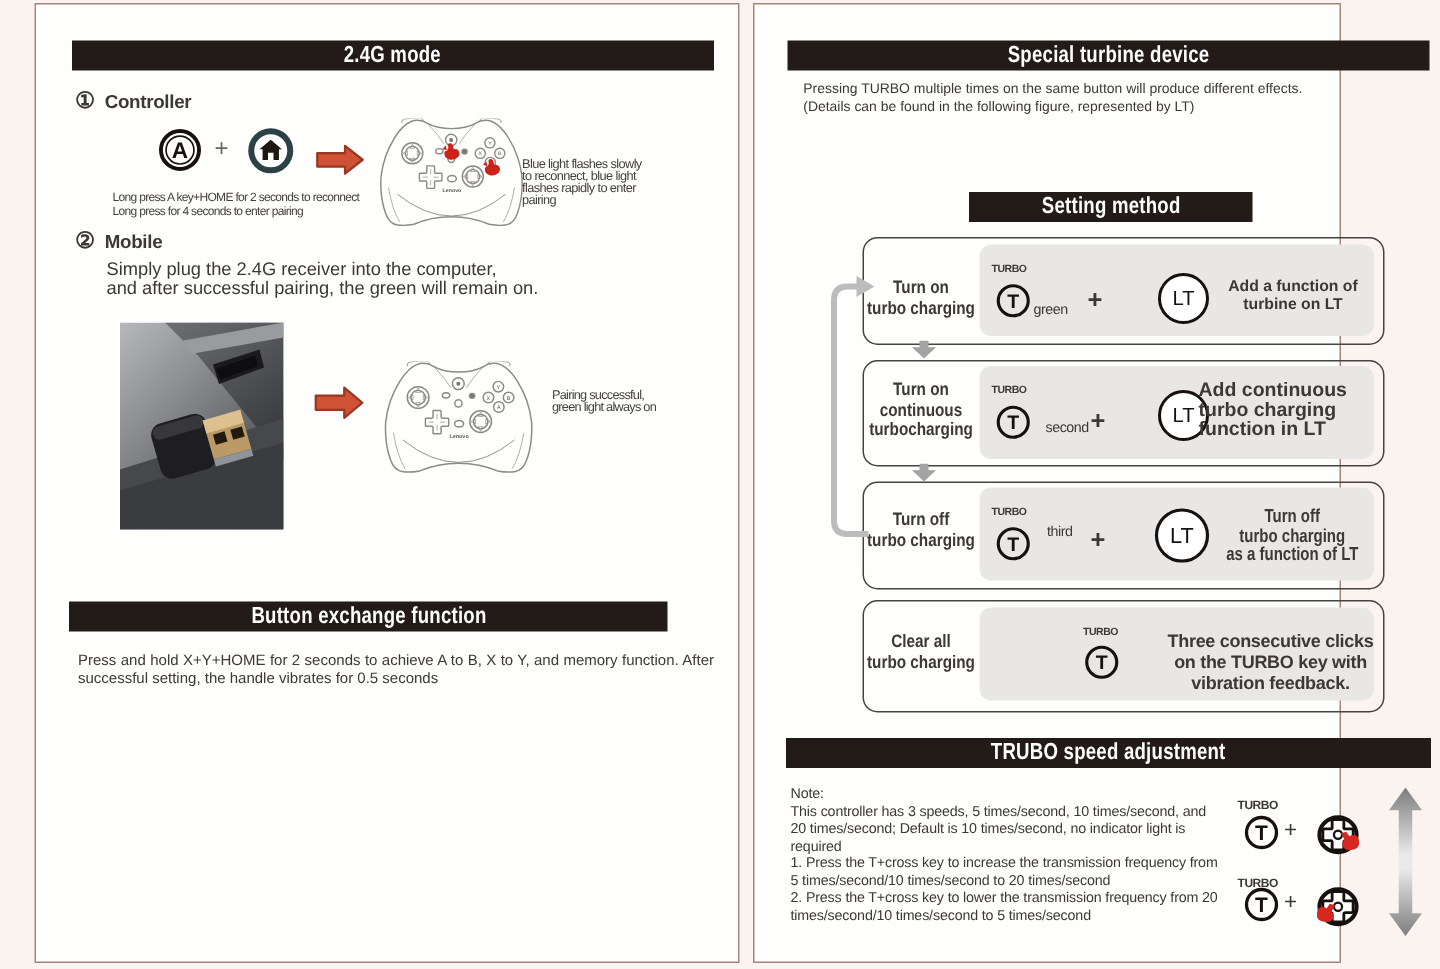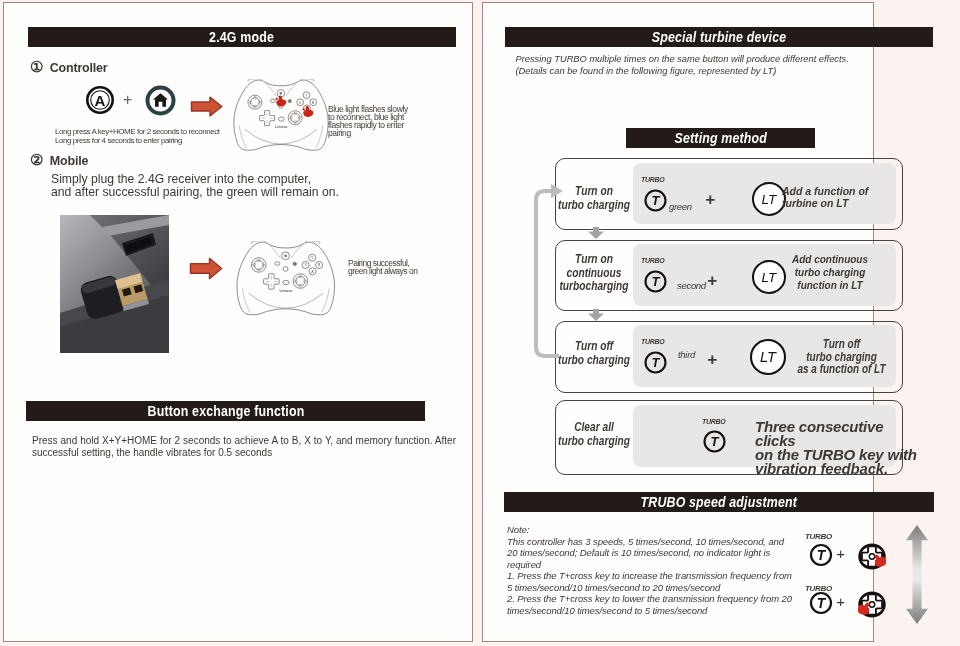--- a/index.html
+++ b/index.html
@@ -1,19 +1,19 @@
 <!DOCTYPE html>
 <html><head>
 <meta charset="utf-8">
 <style>
   html,body{margin:0;padding:0;}
   body{width:960px;height:646px;background:#faf3f0;font-family:"Liberation Sans",sans-serif;position:relative;overflow:hidden;}
-  .panel{position:absolute;top:2px;height:640px;background:#fefefd;border:1.4px solid #a5857c;box-sizing:border-box;}
+  .panel{position:absolute;top:2px;height:640px;background:#fefefd;border:1.4px solid #a5857c;box-sizing:border-box;margin-left:20px;}
   #pL{left:3px;width:470px;}
-  #pR{left:482px;width:392px;font-style:italic;}
+  #pR{left:482px;width:392px;}
   .abs{position:absolute;}
   .bar{position:absolute;background:#231b18;color:#fff;font-weight:bold;font-size:15.5px;text-align:center;line-height:20px;height:20px;}
   .bar span{display:inline-block;transform:scaleX(0.8);transform-origin:center;letter-spacing:0.2px;}
   .txt{position:absolute;color:#3d3834;}
 </style>
 </head>
 <body>
 
 <div class="panel" id="pL">
   <div class="bar" style="left:24px;top:24px;width:428px;"><span>2.4G mode</span></div>
@@ -119,54 +119,54 @@
   <svg class="abs" style="left:161px;top:186px;" width="23" height="23" viewBox="0 0 23 23">
       <circle cx="11.5" cy="11.5" r="10" fill="none" stroke="#16110e" stroke-width="2.1"></circle>
       <text x="11.5" y="16" font-size="13" font-weight="bold" fill="#16110e" text-anchor="middle" font-family="Liberation Sans">T</text>
     </svg>
   <div class="txt" style="left:186px;top:198px;font-size:9.5px;letter-spacing:-0.3px;">green</div>
   <div class="txt" style="left:222px;top:187px;font-size:17px;font-weight:bold;color:#3d3834;">+</div>
   <svg class="abs" style="left:268px;top:178px;" width="36" height="36" viewBox="0 0 36 36">
       <circle cx="18" cy="18" r="16" fill="#fff" stroke="#16110e" stroke-width="2"></circle>
       <text x="18" y="22.5" font-size="13.5" fill="#16110e" text-anchor="middle" font-family="Liberation Sans">LT</text>
     </svg>
-  <div class="txt" style="left:299px;top:182px;width:120px;font-size:10.5px;line-height:12px;font-weight:bold;">Add a function of turbine&nbsp;on&nbsp;LT</div>
+  <div class="txt" style="left:299px;top:182px;width:120px;font-size:10.5px;line-height:12px;font-weight:bold;text-align:center;">Add a function of turbine&nbsp;on&nbsp;LT</div>
 
   <div class="txt" style="left:158px;top:254px;font-size:7px;letter-spacing:-0.3px;font-weight:bold;">TURBO</div>
   <svg class="abs" style="left:161px;top:267px;" width="23" height="23" viewBox="0 0 23 23">
       <circle cx="11.5" cy="11.5" r="10" fill="none" stroke="#16110e" stroke-width="2.1"></circle>
       <text x="11.5" y="16" font-size="13" font-weight="bold" fill="#16110e" text-anchor="middle" font-family="Liberation Sans">T</text>
     </svg>
   <div class="txt" style="left:194px;top:277px;font-size:9.5px;letter-spacing:-0.3px;">second</div>
   <div class="txt" style="left:224px;top:268px;font-size:17px;font-weight:bold;">+</div>
   <svg class="abs" style="left:268px;top:256px;" width="36" height="36" viewBox="0 0 36 36">
       <circle cx="18" cy="18" r="16" fill="#fff" stroke="#16110e" stroke-width="2"></circle>
       <text x="18" y="22.5" font-size="13.5" fill="#16110e" text-anchor="middle" font-family="Liberation Sans">LT</text>
     </svg>
-  <div class="txt" style="left:284px;top:250px;width:126px;font-size:10px;line-height:13px;font-weight:bold;text-align:center;">Add continuous turbo&nbsp;charging function&nbsp;in&nbsp;LT</div>
+  <div class="txt" style="left:296px;top:250px;width:126px;font-size:13px;line-height:13px;font-weight:bold;text-align:left;">Add continuous turbo&nbsp;charging function&nbsp;in&nbsp;LT</div>
 
   <div class="txt" style="left:158px;top:335px;font-size:7px;letter-spacing:-0.3px;font-weight:bold;">TURBO</div>
   <svg class="abs" style="left:161px;top:348px;" width="23" height="23" viewBox="0 0 23 23">
       <circle cx="11.5" cy="11.5" r="10" fill="none" stroke="#16110e" stroke-width="2.1"></circle>
       <text x="11.5" y="16" font-size="13" font-weight="bold" fill="#16110e" text-anchor="middle" font-family="Liberation Sans">T</text>
     </svg>
   <div class="txt" style="left:195px;top:346px;font-size:9.5px;letter-spacing:-0.3px;">third</div>
   <div class="txt" style="left:224px;top:347px;font-size:17px;font-weight:bold;">+</div>
   <svg class="abs" style="left:266px;top:335px;" width="38" height="38" viewBox="0 0 38 38">
       <circle cx="19" cy="19" r="17" fill="#fff" stroke="#16110e" stroke-width="2.1"></circle>
       <text x="19" y="24" font-size="14.5" fill="#16110e" text-anchor="middle" font-family="Liberation Sans">LT</text>
     </svg>
   <div class="txt" style="left:291px;top:335px;width:135px;font-size:12.5px;line-height:12.6px;font-weight:bold;text-align:center;transform:scaleX(0.8);">Turn off<br>turbo charging<br>as a function of LT</div>
 
   <div class="txt" style="left:219px;top:415px;font-size:7px;letter-spacing:-0.3px;font-weight:bold;">TURBO</div>
   <svg class="abs" style="left:220px;top:427px;" width="23" height="23" viewBox="0 0 23 23">
       <circle cx="11.5" cy="11.5" r="10" fill="none" stroke="#16110e" stroke-width="2.1"></circle>
       <text x="11.5" y="16" font-size="13" font-weight="bold" fill="#16110e" text-anchor="middle" font-family="Liberation Sans">T</text>
     </svg>
-  <div class="txt" style="left:272px;top:417px;width:144px;font-size:15px;line-height:14px;font-weight:bold;letter-spacing:-0.2px;">Three consecutive clicks on&nbsp;the&nbsp;TURBO&nbsp;key&nbsp;with vibration&nbsp;feedback.</div>
+  <div class="txt" style="left:272px;top:417px;width:144px;font-size:12px;line-height:14px;font-weight:bold;letter-spacing:-0.2px;text-align:center;">Three consecutive clicks on&nbsp;the&nbsp;TURBO&nbsp;key&nbsp;with vibration&nbsp;feedback.</div>
 
   <svg class="abs" style="left:46px;top:178px;" width="36" height="185" viewBox="0 0 36 185">
     <path d="M30 175 L16 175 Q7 175 7 166 L7 19 Q7 10 16 10 L24 10" fill="none" stroke="#bcbcbc" stroke-width="4"></path>
     <path d="M22 3 L34 10 L22 17 Z" fill="#bcbcbc"></path>
   </svg>
 
   <svg class="abs" style="left:105px;top:224px;" width="16" height="12" viewBox="0 0 16 12">
       <path d="M5 0 L11 0 L11 4.5 L16 4.5 L8 12 L0 4.5 L5 4.5 Z" fill="#a3a3a3"></path>
     </svg>
   <svg class="abs" style="left:105px;top:306px;" width="16" height="12" viewBox="0 0 16 12">

